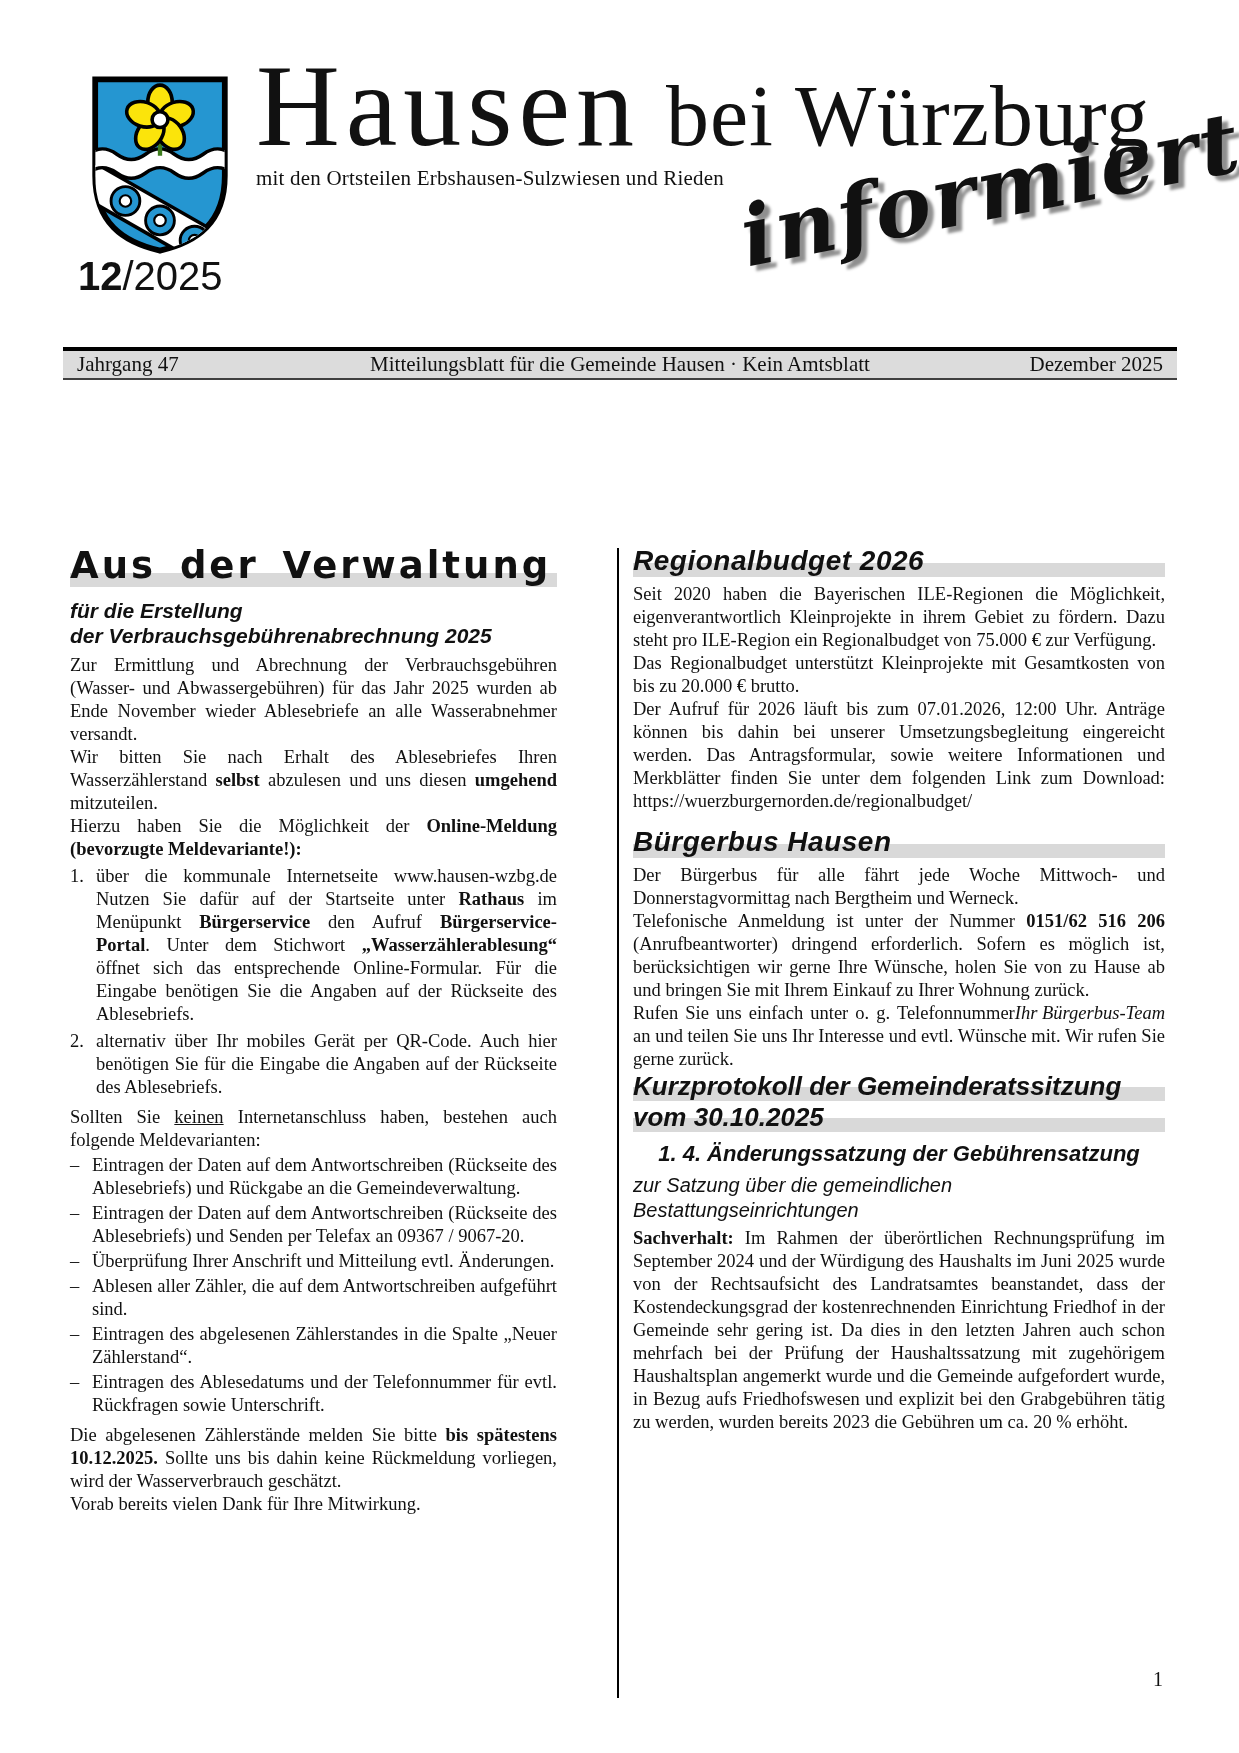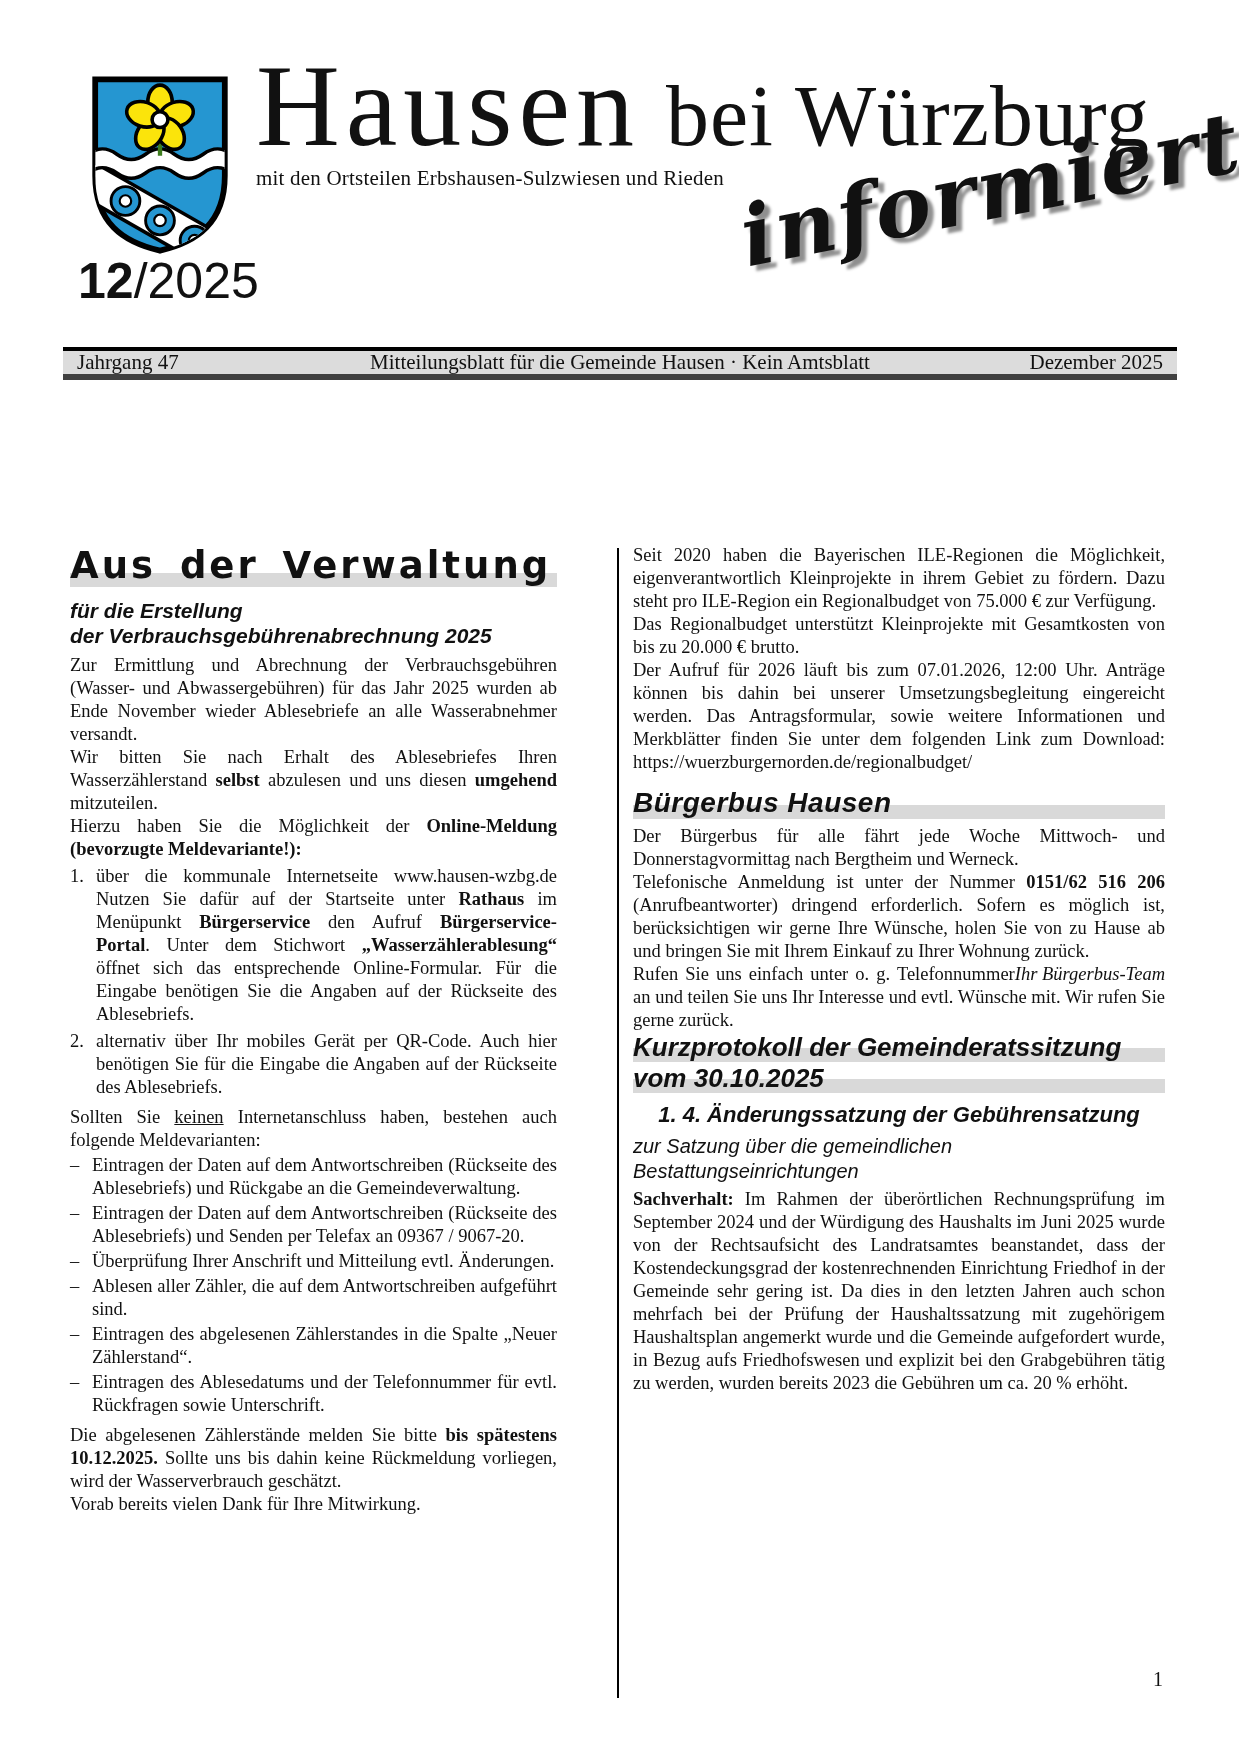--- a/index.html
+++ b/index.html
@@ -16,33 +16,33 @@
     font-family:"Liberation Serif","DejaVu Serif",serif; color:var(--ink);
     overflow:hidden;
   }
   
   .crest{position:absolute; left:88px; top:74px; width:144px; height:182px;}
   .title-block{position:absolute; left:256px; top:48px; width:920px; white-space:nowrap;}
   .title-line{display:flex; align-items:baseline; gap:26px;}
   .title-main{font-size:116px; line-height:1; letter-spacing:6px; font-weight:400;}
   .title-rest{font-size:86px; line-height:1; letter-spacing:1px; font-weight:400;}
   .title-sub{margin-top:2px; font-size:21px; font-weight:400; letter-spacing:.2px;}
-  .issue{position:absolute; left:78px; top:256px; font-family:"Liberation Sans","DejaVu Sans",sans-serif; font-size:50px; line-height:1;}
+  .issue{position:absolute; left:78px; top:256px; font-family:"Liberation Sans","DejaVu Sans",sans-serif; font-size:40px; line-height:1;}
   .issue .num{font-weight:700;}
   .issue .yr{font-weight:400;}
   .tagline{
     position:absolute; left:742px; top:196px;
     font-family:"DejaVu Serif",serif; font-style:italic; font-weight:700;
     font-size:84px; line-height:1; transform:rotate(-11deg); transform-origin:left center;
     text-shadow:5px 6px 3px #8f8f8f; letter-spacing:2px;
   }
   
   .infobar{
     position:absolute; left:63px; top:347px; width:1114px; height:33px;
-    background:var(--infobar-gray); border-top:4px solid #000; border-bottom:6px solid #404040;
+    background:var(--infobar-gray); border-top:4px solid #000; border-bottom:2px solid #404040;
     display:flex; align-items:center; font-size:21px; padding:0 2px; box-sizing:border-box;
   }
   .infobar .ib-left{width:230px; padding-left:12px;}
   .infobar .ib-center{flex:1; text-align:center;}
   .infobar .ib-right{width:230px; text-align:right; padding-right:12px;}
   
   .col{position:absolute; top:544px;}
   .col-left{left:70px; width:487px;}
   .col-right{left:633px; width:532px;}
   .divider{position:absolute; left:617px; top:548px; width:2px; height:1150px; background:#000;}
@@ -202,20 +202,24 @@
     <div class="dash-item">
       <span class="marker">–</span>
       <span><span>Eintragen des Ablesedatums und der Telefonnummer für evtl. Rückfragen sowie Unterschrift.</span></span>
     </div>
 
     <p class="sp"><span>Die abgelesenen Zählerstände melden Sie bitte </span><span class="seg-b">bis spätestens 10.12.2025.</span><span> Sollte uns bis dahin keine Rückmeldung vorliegen, wird der Wasserverbrauch geschätzt.</span></p>
     <p>Vorab bereits vielen Dank für Ihre Mitwirkung.</p>
   </div>
 
   <div class="col col-right bodytext">
+    <div class="h-article">
+      <span class="bar"></span>
+      <span class="txt">Regionalbudget 2026</span>
+    </div>
     <p>Seit 2020 haben die Bayerischen ILE-Regionen die Möglichkeit, eigenverantwortlich Kleinprojekte in ihrem Gebiet zu fördern. Dazu steht pro ILE-Region ein Regionalbudget von 75.000 € zur Verfügung.</p>
     <p>Das Regionalbudget unterstützt Kleinprojekte mit Gesamtkosten von bis zu 20.000 € brutto.</p>
     <p>Der Aufruf für 2026 läuft bis zum 07.01.2026, 12:00 Uhr. Anträge können bis dahin bei unserer Umsetzungsbegleitung eingereicht werden. Das Antragsformular, sowie weitere Informationen und Merkblätter finden Sie unter dem folgenden Link zum Download: https://wuerzburgernorden.de/regionalbudget/</p>
 
     <div class="h-article mt12">
       <span class="bar"></span>
       <span class="txt">Bürgerbus Hausen</span>
     </div>
     <p>Der Bürgerbus für alle fährt jede Woche Mittwoch- und Donnerstagvormittag nach Bergtheim und Werneck.</p>
     <p><span>Telefonische Anmeldung ist unter der Nummer </span><span class="seg-b">0151/62 516 206</span><span> (Anrufbeantworter) dringend erforderlich. Sofern es möglich ist, berücksichtigen wir gerne Ihre Wünsche, holen Sie von zu Hause ab und bringen Sie mit Ihrem Einkauf zu Ihrer Wohnung zurück.</span></p>

